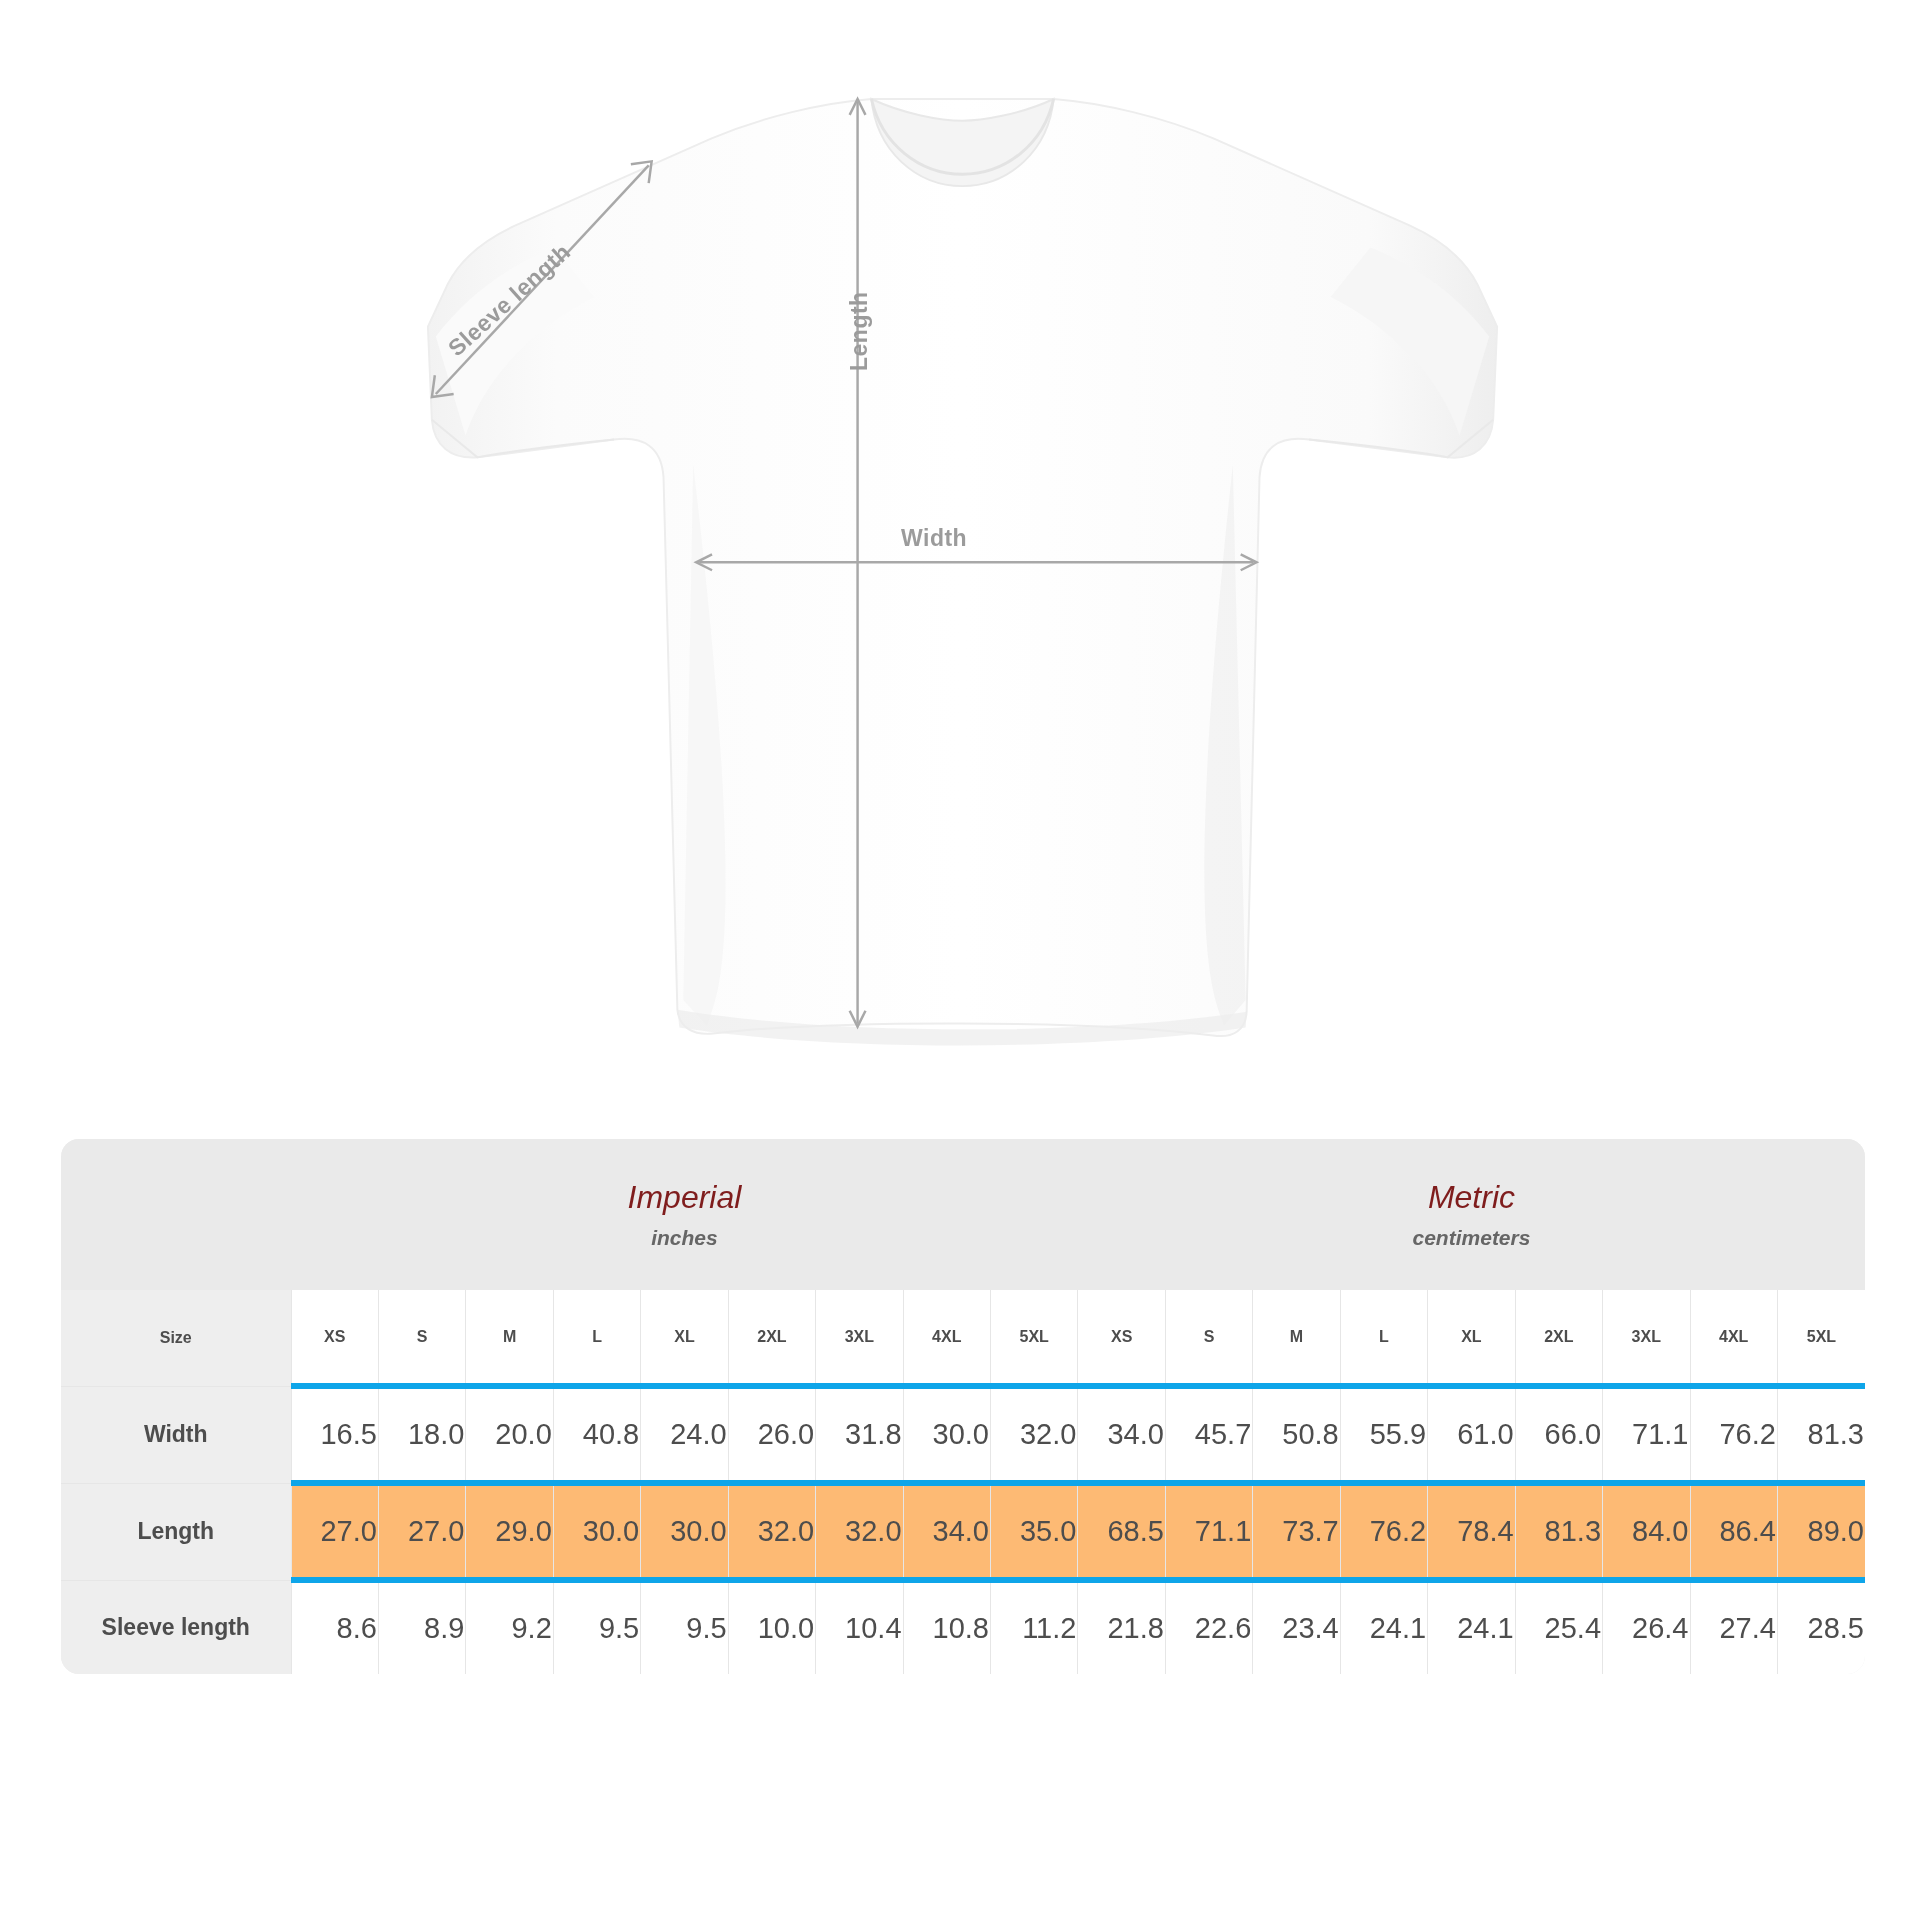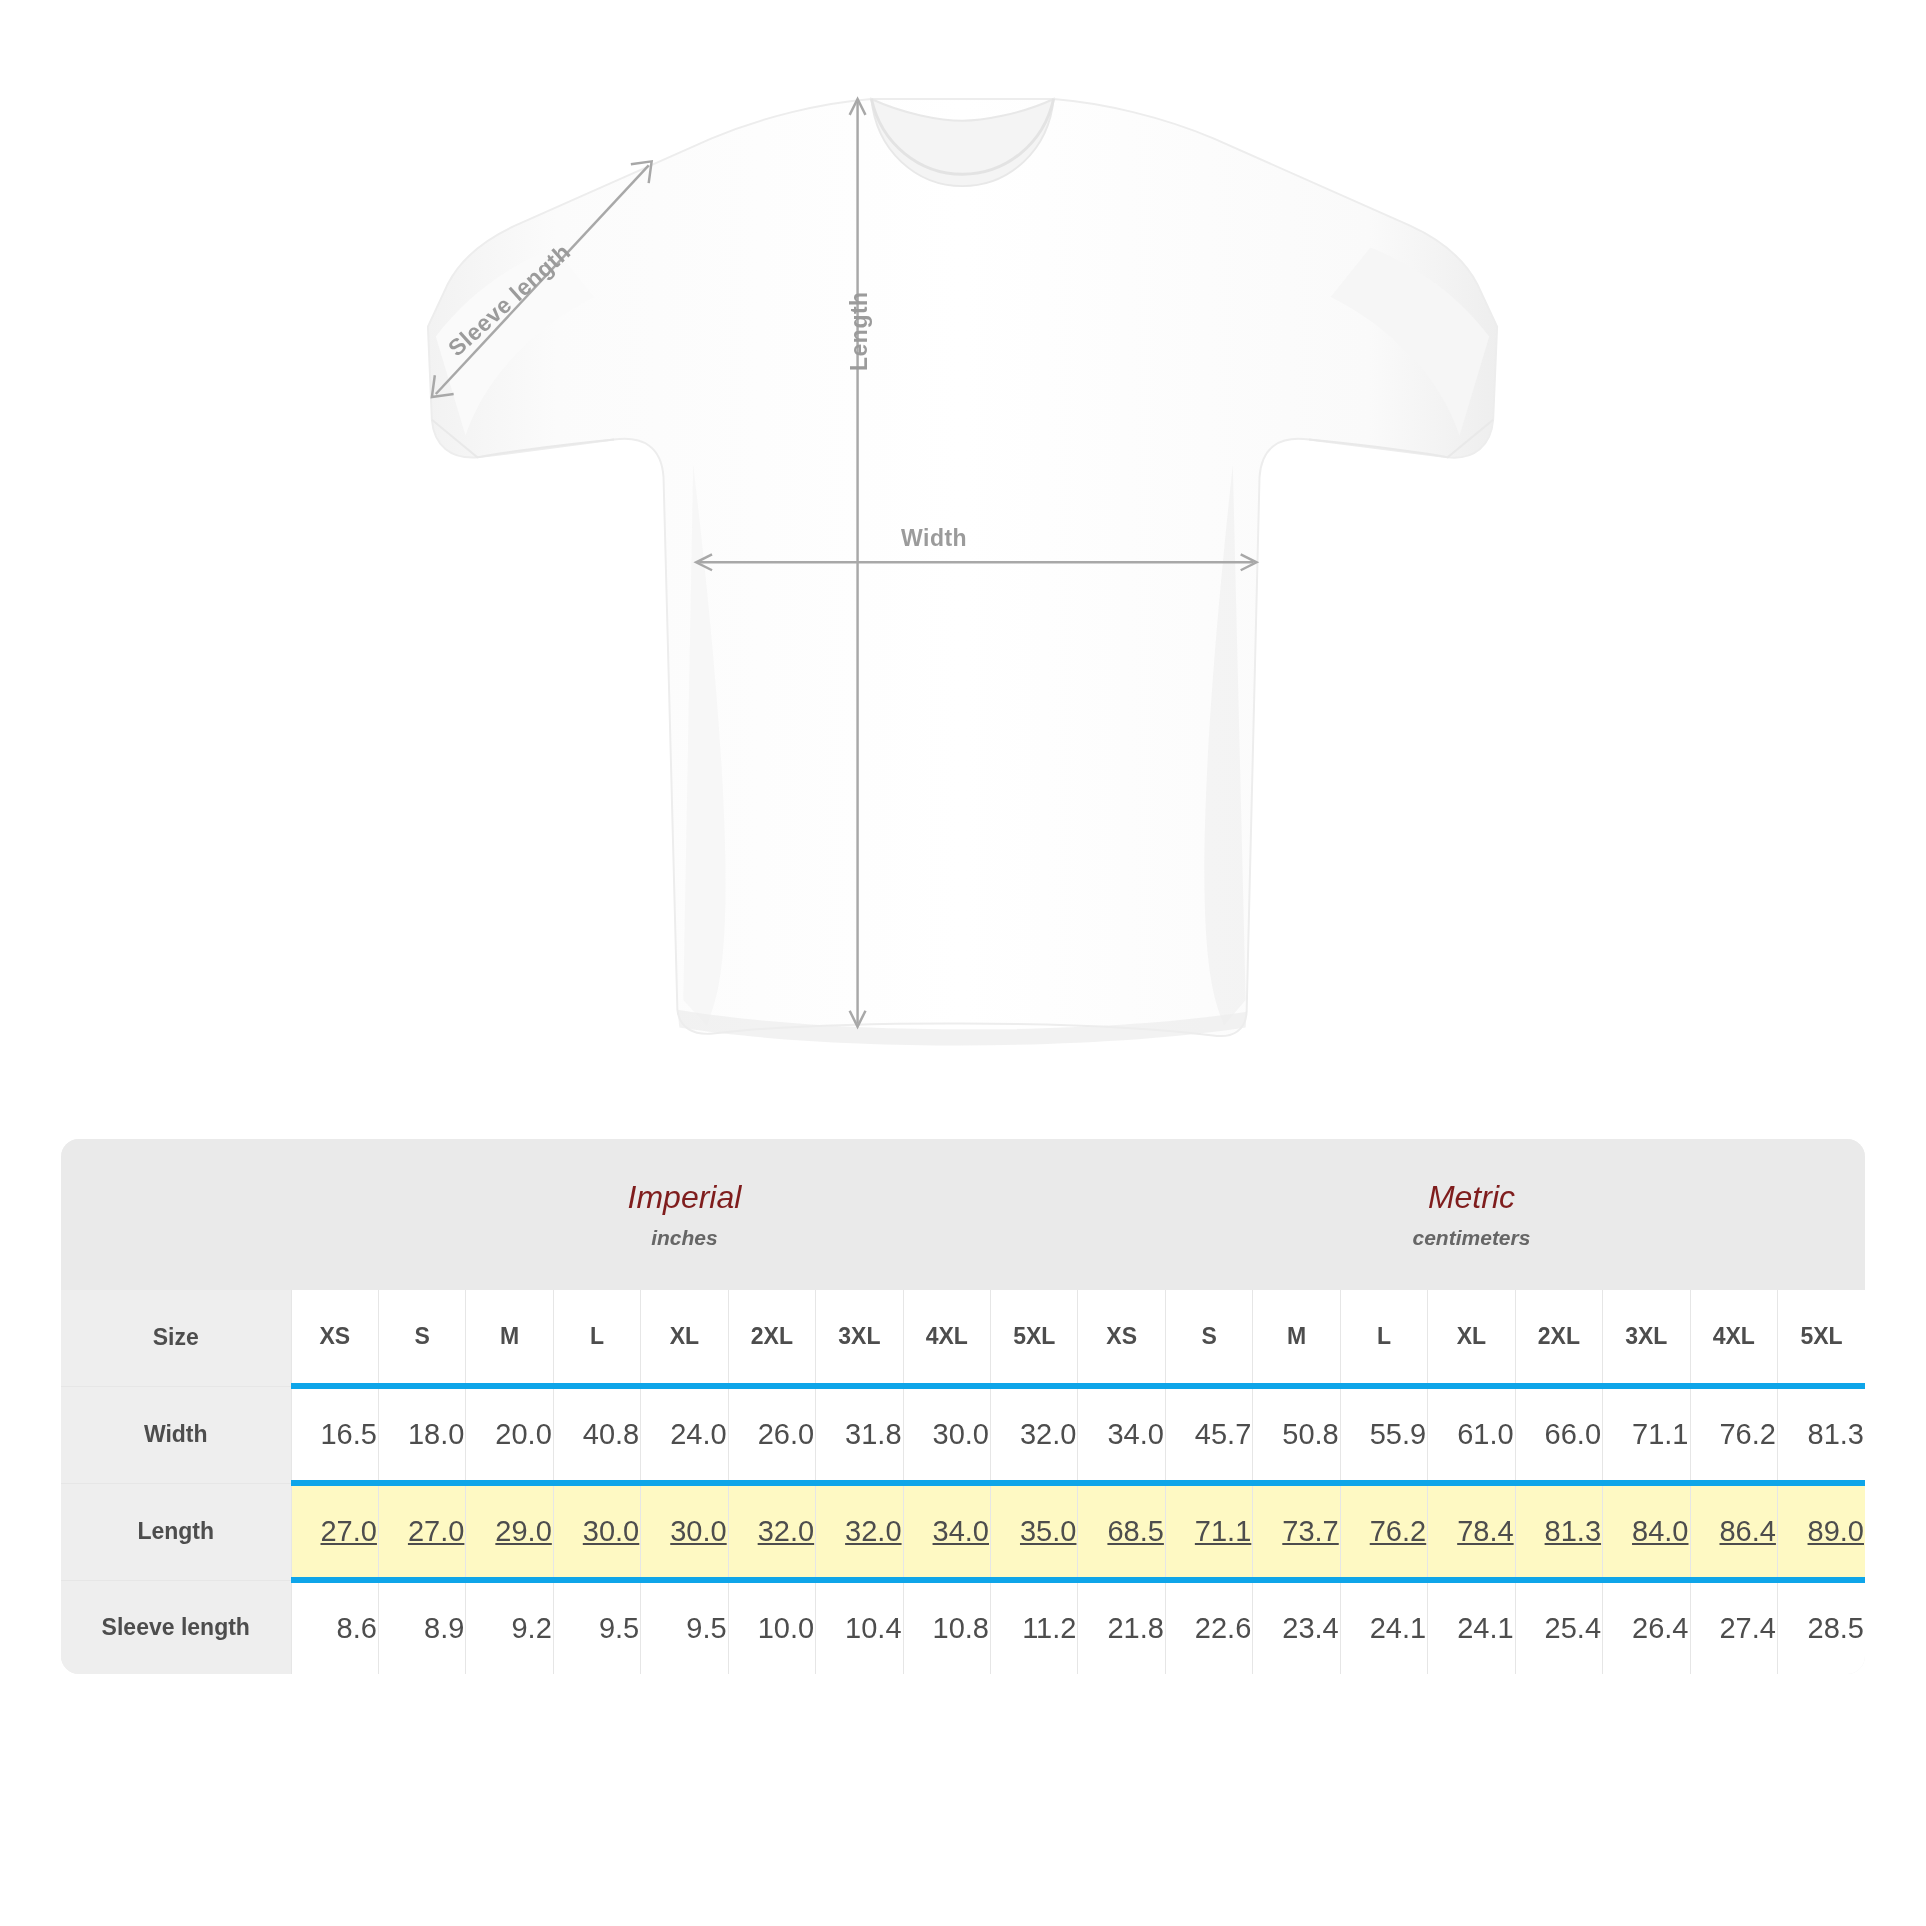--- a/index.html
+++ b/index.html
@@ -99,21 +99,21 @@
     margin-top: 10px;
     font-size: 21px;
     font-style: italic;
     color: #666666;
   }
   .size-row th, .size-row td {
     height: 91px;
     background: #ffffff;
     text-align: center;
     vertical-align: middle;
-    font-size: 23px;
+    font-size: 16px;
     font-weight: bold;
     color: #4d4d4d;
     border-right: 1px solid #e6e6e6;
   }
   .size-row th.rowhead { background: #eeeeee; border-right: 1px solid #e6e6e6; }
   .data-row th.rowhead {
     background: #eeeeee;
     text-align: center;
     font-size: 23px;
     font-weight: bold;
@@ -123,21 +123,21 @@
   .data-row td {
     height: 89px;
     text-align: right;
     vertical-align: middle;
     font-size: 29px;
     color: #4d4d4d;
     border-right: 1px solid #e6e6e6;
     border-top: 6px solid #0ea5e9;
   }
   .data-row.odd td { background: #ffffff; }
-  .data-row.even td { background: #fef9c3; text-decoration: underline; }
+  .data-row.even td { background: #fdba74; }
   .data-row th.rowhead { border-top: 1px solid #e6e6e6; }
   .size-row td:last-child,
   .data-row td:last-child { border-right: none; }
 </style>
 </head>
 <body>
 
 <div class="page">
 
   <div class="illustration">

